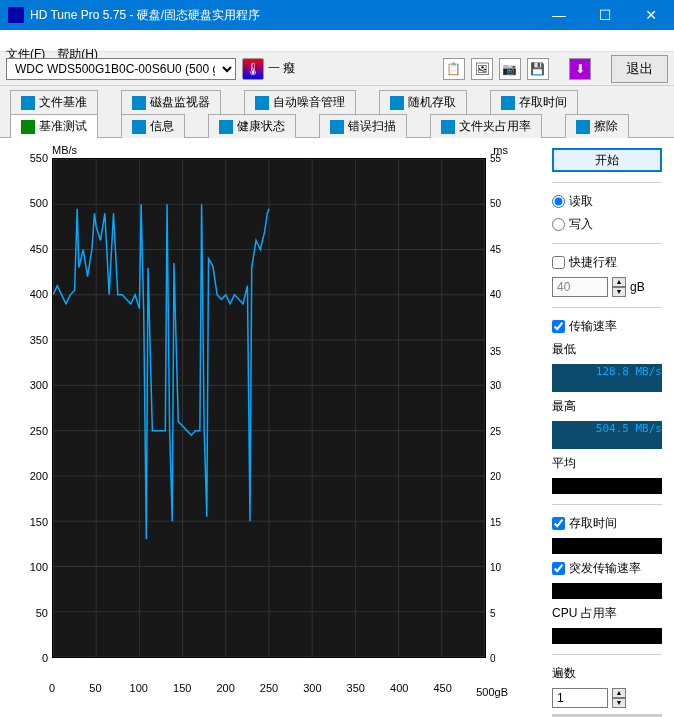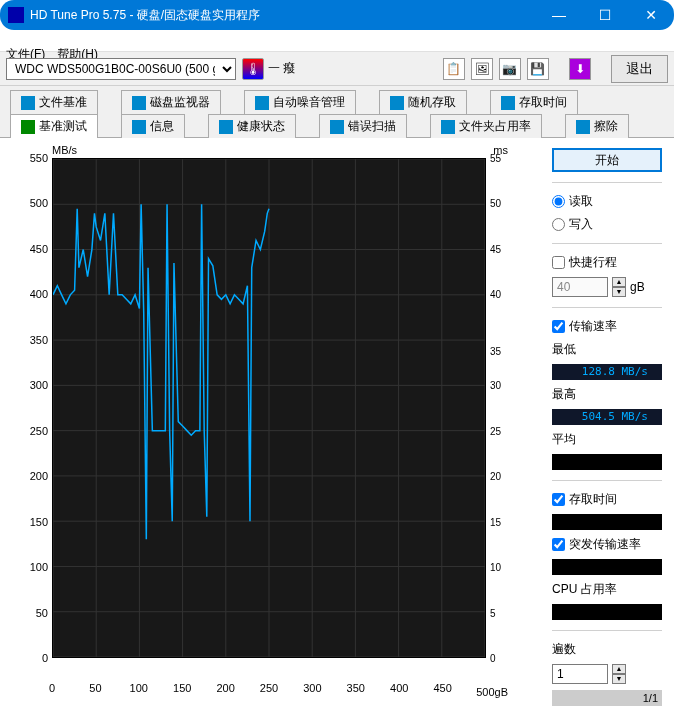--- a/index.html
+++ b/index.html
@@ -1,17 +1,17 @@
 <!DOCTYPE html>
 <html><head>
 <meta charset="utf-8">
 <style>
 * { box-sizing: border-box; margin: 0; padding: 0; }
 body { font-family: "Microsoft YaHei", "SimSun", sans-serif; font-size: 12px; background: #fff; width: 674px; }
-.titlebar { background: #0078d7; color: #fff; height: 30px; display: flex; align-items: center; padding: 0 0 0 8px; border-radius: 14px; }
+.titlebar { background: #0078d7; color: #fff; height: 30px; display: flex; align-items: center; padding: 0 0 0 8px; }
 .titlebar .icon { width: 16px; height: 16px; background: #00a; margin-right: 6px; display: inline-block; }
 .titlebar .title { flex: 1; font-size: 12px; }
 .winbtns { display: flex; height: 30px; }
 .winbtn { width: 46px; display: flex; align-items: center; justify-content: center; color: #fff; font-size: 14px; }
 .winbtn.close { background: transparent; }
 .menubar { height: 22px; background: #fff; display: flex; align-items: center; padding: 0 6px; border-bottom: 1px solid #e0e0e0; }
 .menubar span { margin-right: 12px; margin-top: 27px; }
 .toolbar { height: 34px; background: #f0f0f0; border-bottom: 1px solid #d0d0d0; display: flex; align-items: center; padding: 0 6px; gap: 6px; }
 .drive-select { width: 230px; height: 22px; border: 1px solid #7a7a7a; background: #fff; font-size: 12px; padding: 0 4px; }
 .tbicon { width: 22px; height: 22px; border: 1px solid #999; background: #fff; display: flex; align-items: center; justify-content: center; font-size: 12px; }
@@ -39,21 +39,21 @@
 .side { width: 110px; display: flex; flex-direction: column; gap: 6px; }
 .start-btn { height: 24px; border: 2px solid #0078d7; background: #e5f1fb; font-size: 12px; }
 .hr { height: 1px; background: #d0d0d0; margin: 4px 0; }
 .radio-row, .check-row { display: flex; align-items: center; gap: 4px; font-size: 12px; }
 .radio-row input, .check-row input { margin: 0; }
 .spinbox { display: flex; align-items: center; gap: 4px; }
 .spinbox input { width: 56px; height: 20px; border: 1px solid #7a7a7a; padding: 0 4px; font-size: 12px; }
 .spin-arrows { display: flex; flex-direction: column; }
 .spin-arrows span { width: 14px; height: 10px; border: 1px solid #7a7a7a; background: #e8e8e8; font-size: 7px; text-align: center; line-height: 8px; }
 .stat-label { font-size: 12px; }
-.stat-val { background: #0f172a; color: #00aaff; height: 16px; font-size: 11px; text-align: right; padding: 0 14px; font-family: monospace; line-height: 16px; }
+.stat-val { background: #0c4a6e; color: #00aaff; height: 28px; font-size: 11px; text-align: right; padding: 0 0; font-family: monospace; line-height: 16px; }
 .stat-empty { background: #000; height: 16px; }
 .page-ind { display: flex; align-items: center; gap: 4px; }
 .page-box { background: #ccc; height: 16px; flex: 1; text-align: right; padding: 0 4px; font-size: 11px; line-height: 16px; }
 </style>
 </head>
 <body>
 
 <div class="titlebar">
   <span class="icon"></span>
   <span class="title">HD Tune Pro 5.75 - 硬盘/固态硬盘实用程序</span>

